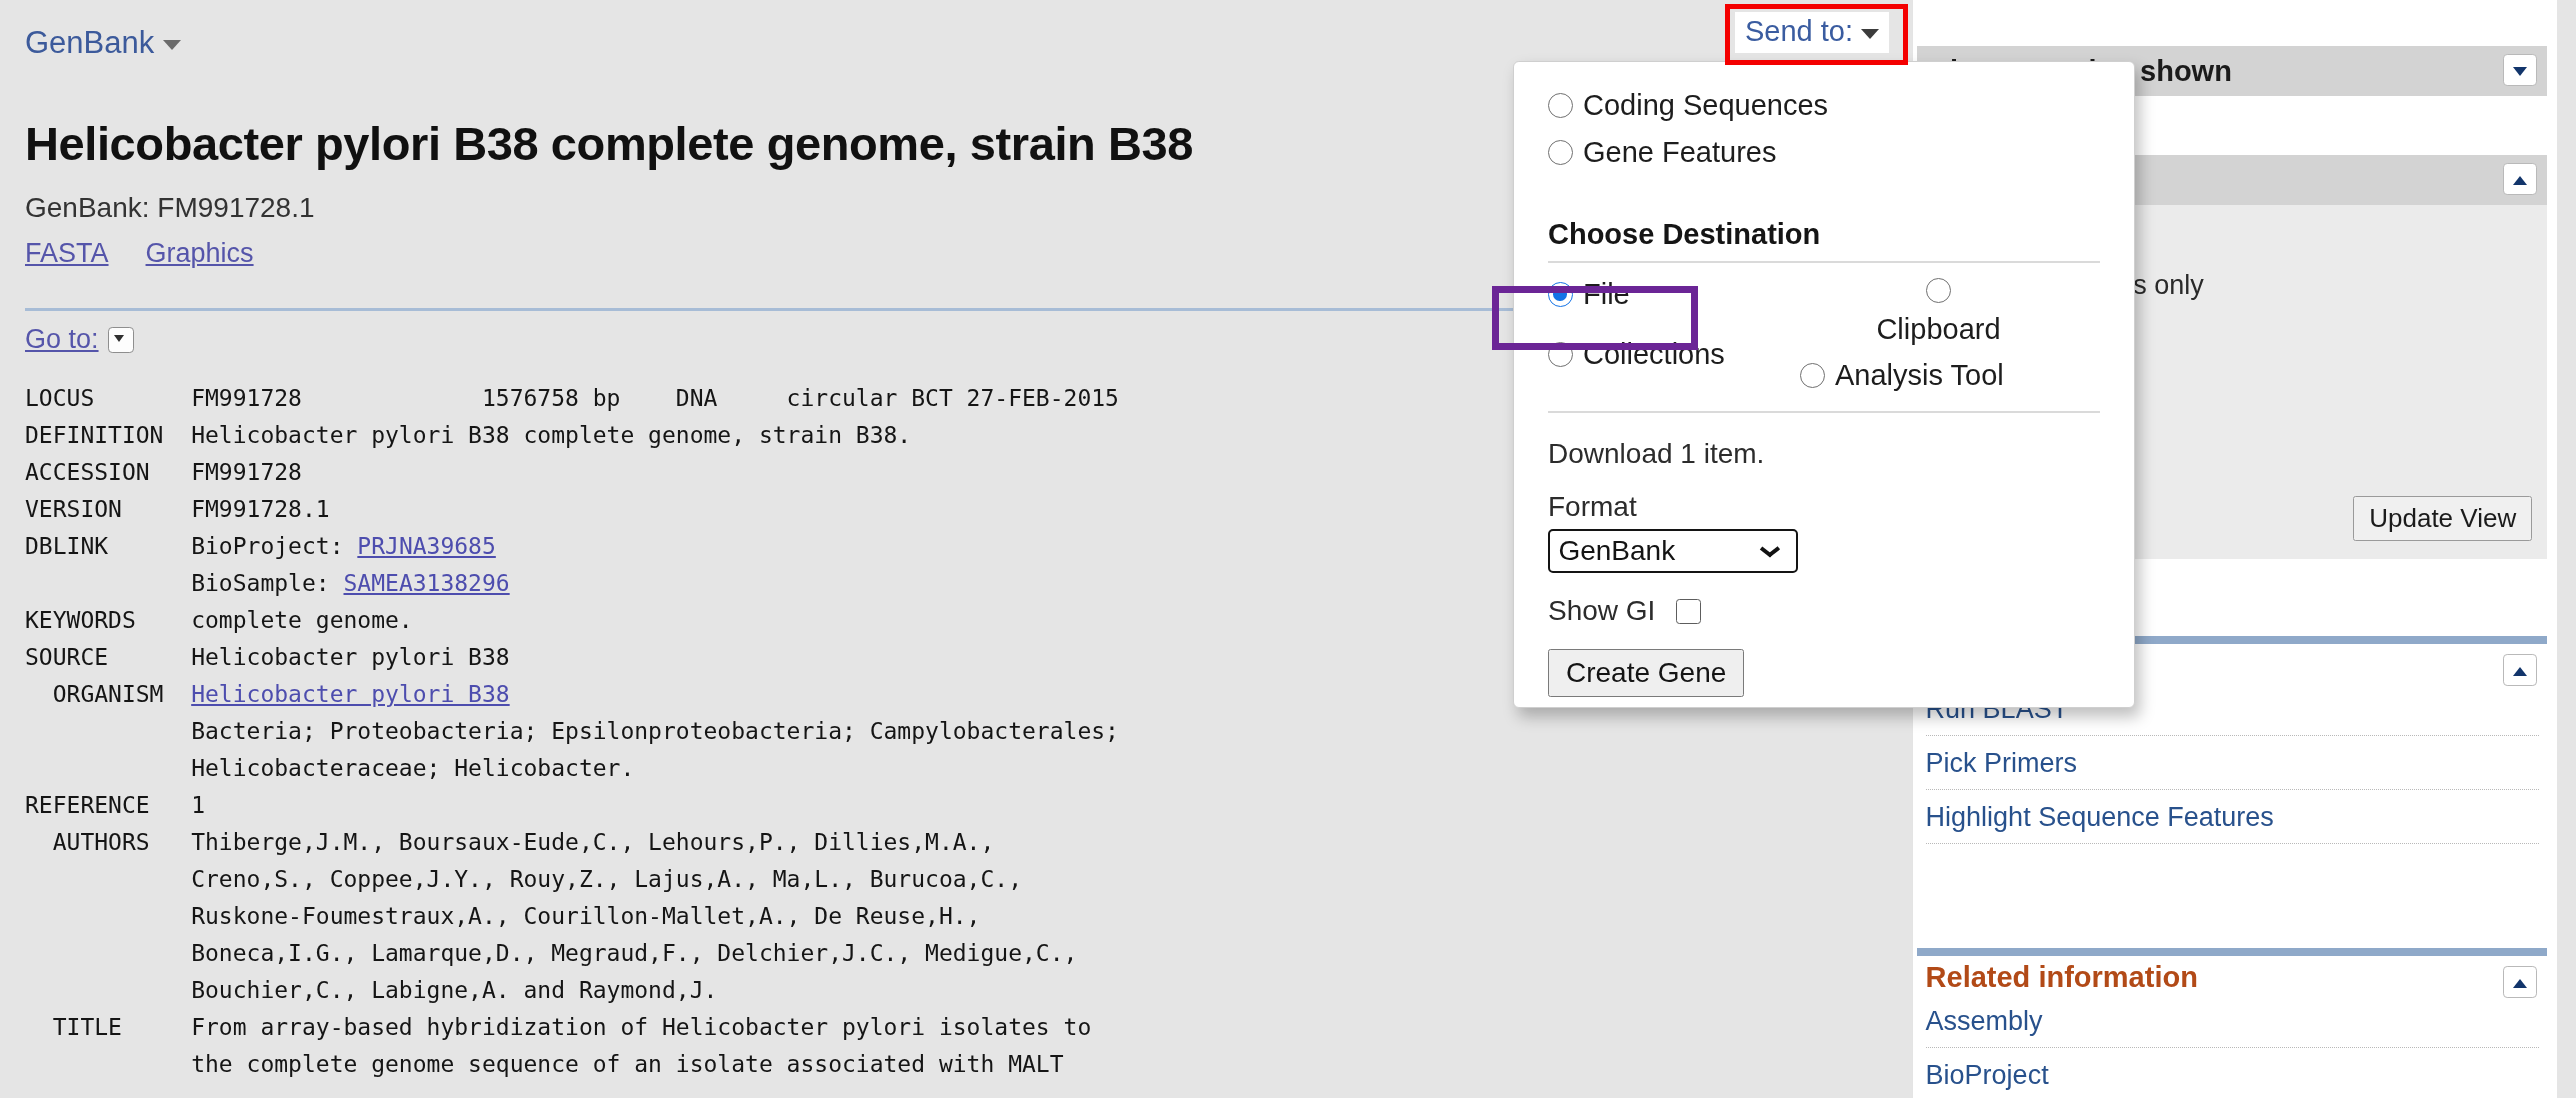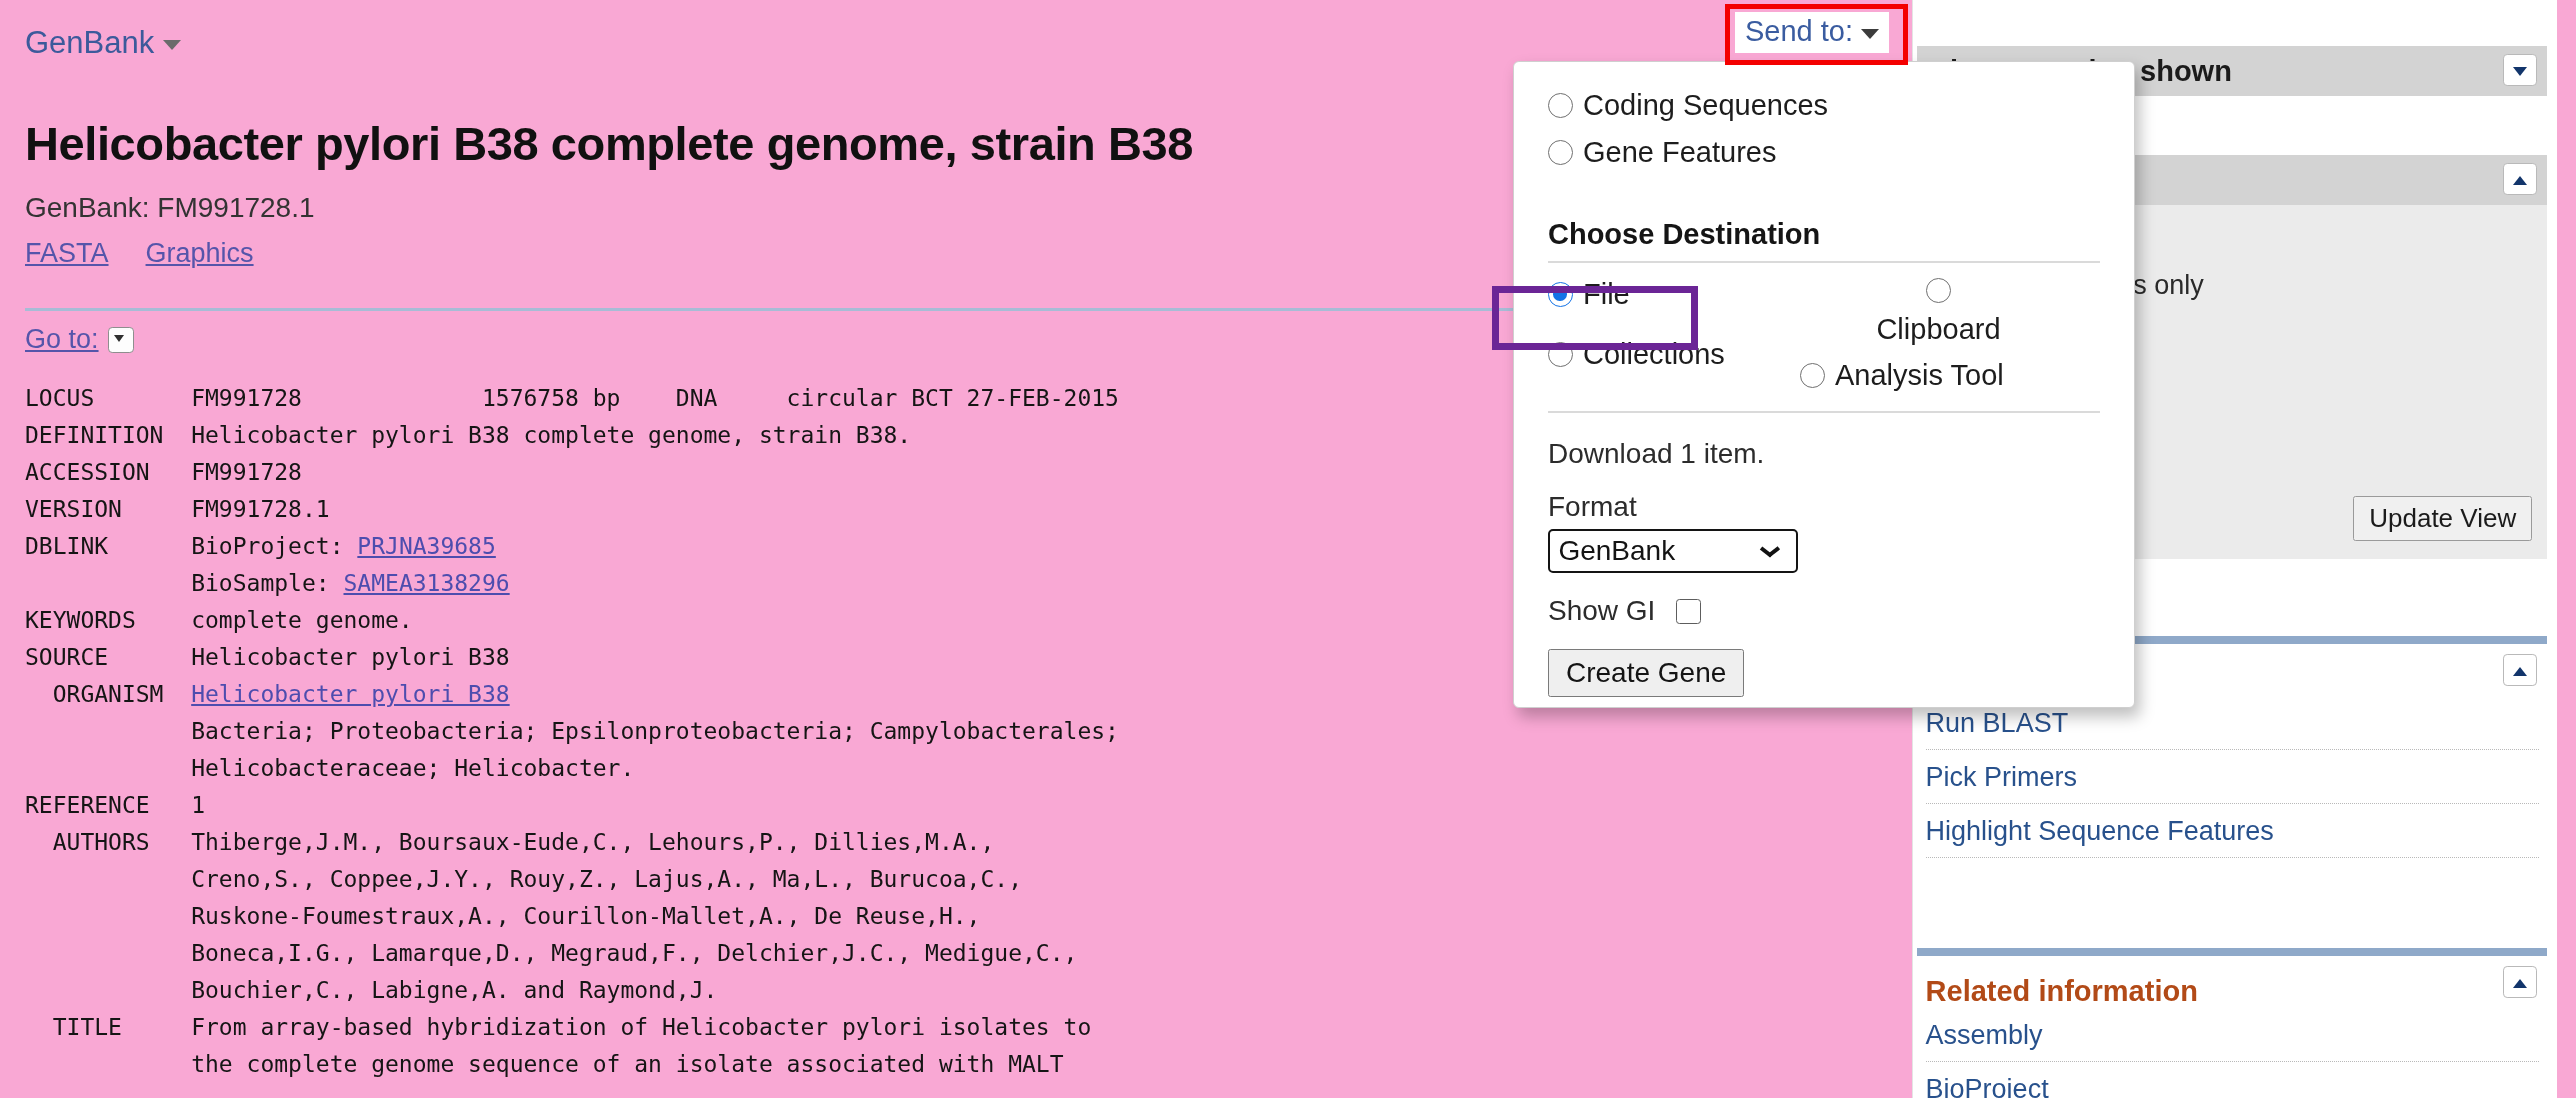--- a/index.html
+++ b/index.html
@@ -6,21 +6,21 @@
   html, body {
     margin: 0; padding: 0;
     background: #ffffff;
     font-family: "Liberation Sans", sans-serif;
   }
   #page {
     position: relative;
     width: 2576px;
     height: 1098px;
     overflow: hidden;
-    background: #f9a8d4;
+    background: #e5e5e5;
   }
 
   
   #main-col {
     position: absolute;
     left: 25px; top: 0;
     width: 1849px;
   }
 
   .genbank-switch {
@@ -182,21 +182,21 @@
 
   .bar-blue {
     height: 8.4px;
     background: #8fa9c9;
   }
   .section-title {
     font-size: 29px;
     font-weight: bold;
     color: #b24a17;
     white-space: nowrap;
-    padding-top: 19px;
+    padding-top: 5px;
   }
   .side-link {
     font-size: 27px;
     color: #28518c;
     padding: 11.8px 0 10px 0;
     white-space: nowrap;
   }
   .dotsep { border-bottom: 1.7px dotted #b9b9b9; }
 
   

